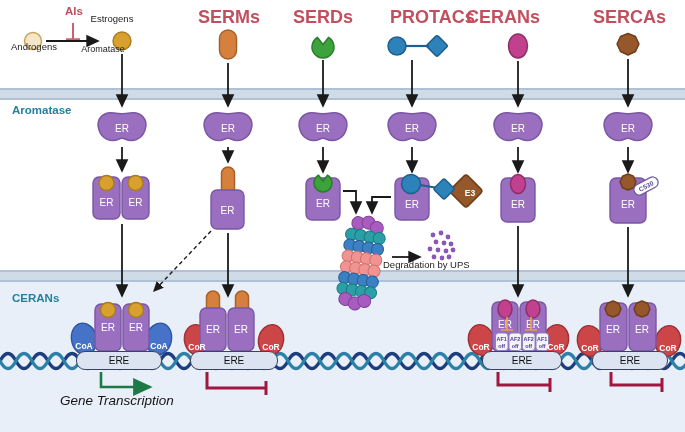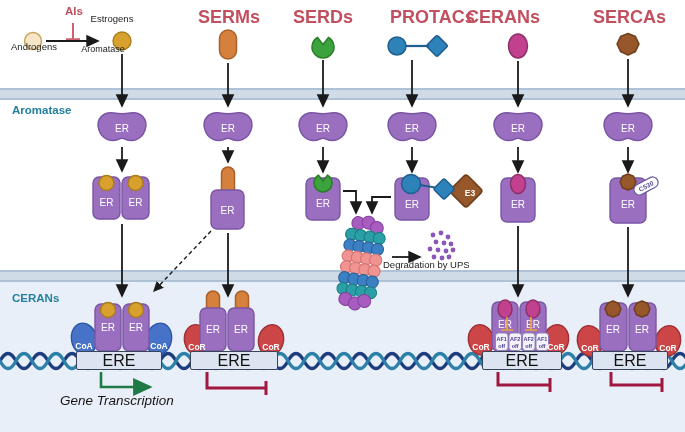--- a/index.html
+++ b/index.html
@@ -9,22 +9,22 @@
             border-top:2px solid #adc2d6;border-bottom:2px solid #adc2d6;}
   #cyto-membrane{top:88px;}
   #nuc-membrane{top:270px;}
   #nucleus-bg{position:absolute;left:0;right:0;top:282px;height:150px;background:#e9eff8;}
   .lbl{position:absolute;line-height:1.1;}
   .hdr{color:#c24f5e;font-size:18px;font-weight:700;text-align:center;}
   .small-lbl{font-size:9.5px;color:#1c1c1c;text-align:center;}
   .tiny-lbl{font-size:9px;color:#1c1c1c;text-align:center;}
   .comp-lbl{font-size:11.5px;font-weight:700;color:#23809f;}
   .ere{position:absolute;top:351px;height:19px;background:#dde4f1;border:1.6px solid #39435a;
-       border-radius:2px;display:flex;align-items:center;justify-content:center;
-       font-size:16px;color:#101010;box-sizing:border-box;}
+       border-radius:9px;display:flex;align-items:center;justify-content:center;
+       font-size:10px;color:#101010;box-sizing:border-box;}
   #svg-layer{position:absolute;left:0;top:0;z-index:1;}
   .htext{z-index:2;}
   svg text{font-family:"Liberation Sans",sans-serif;}
   .ertxt{fill:#ffffff;font-size:10px;text-anchor:middle;font-weight:500;}
   .cotxt{fill:#ffffff;font-size:8.5px;text-anchor:middle;font-weight:600;}
   .e3txt{fill:#ffffff;font-size:8.5px;text-anchor:middle;font-weight:700;}
   .badgetxt{fill:#4f4096;font-size:5.4px;text-anchor:middle;font-weight:700;}
   .c530txt{fill:#5b4b9b;font-size:6.5px;text-anchor:middle;font-weight:700;}
   .arr{stroke:#1a1a1a;stroke-width:1.8;fill:none;marker-end:url(#mBlack);}
   .dasharr{stroke:#1a1a1a;stroke-width:1.4;fill:none;stroke-dasharray:4 3;marker-end:url(#mBlack);}

